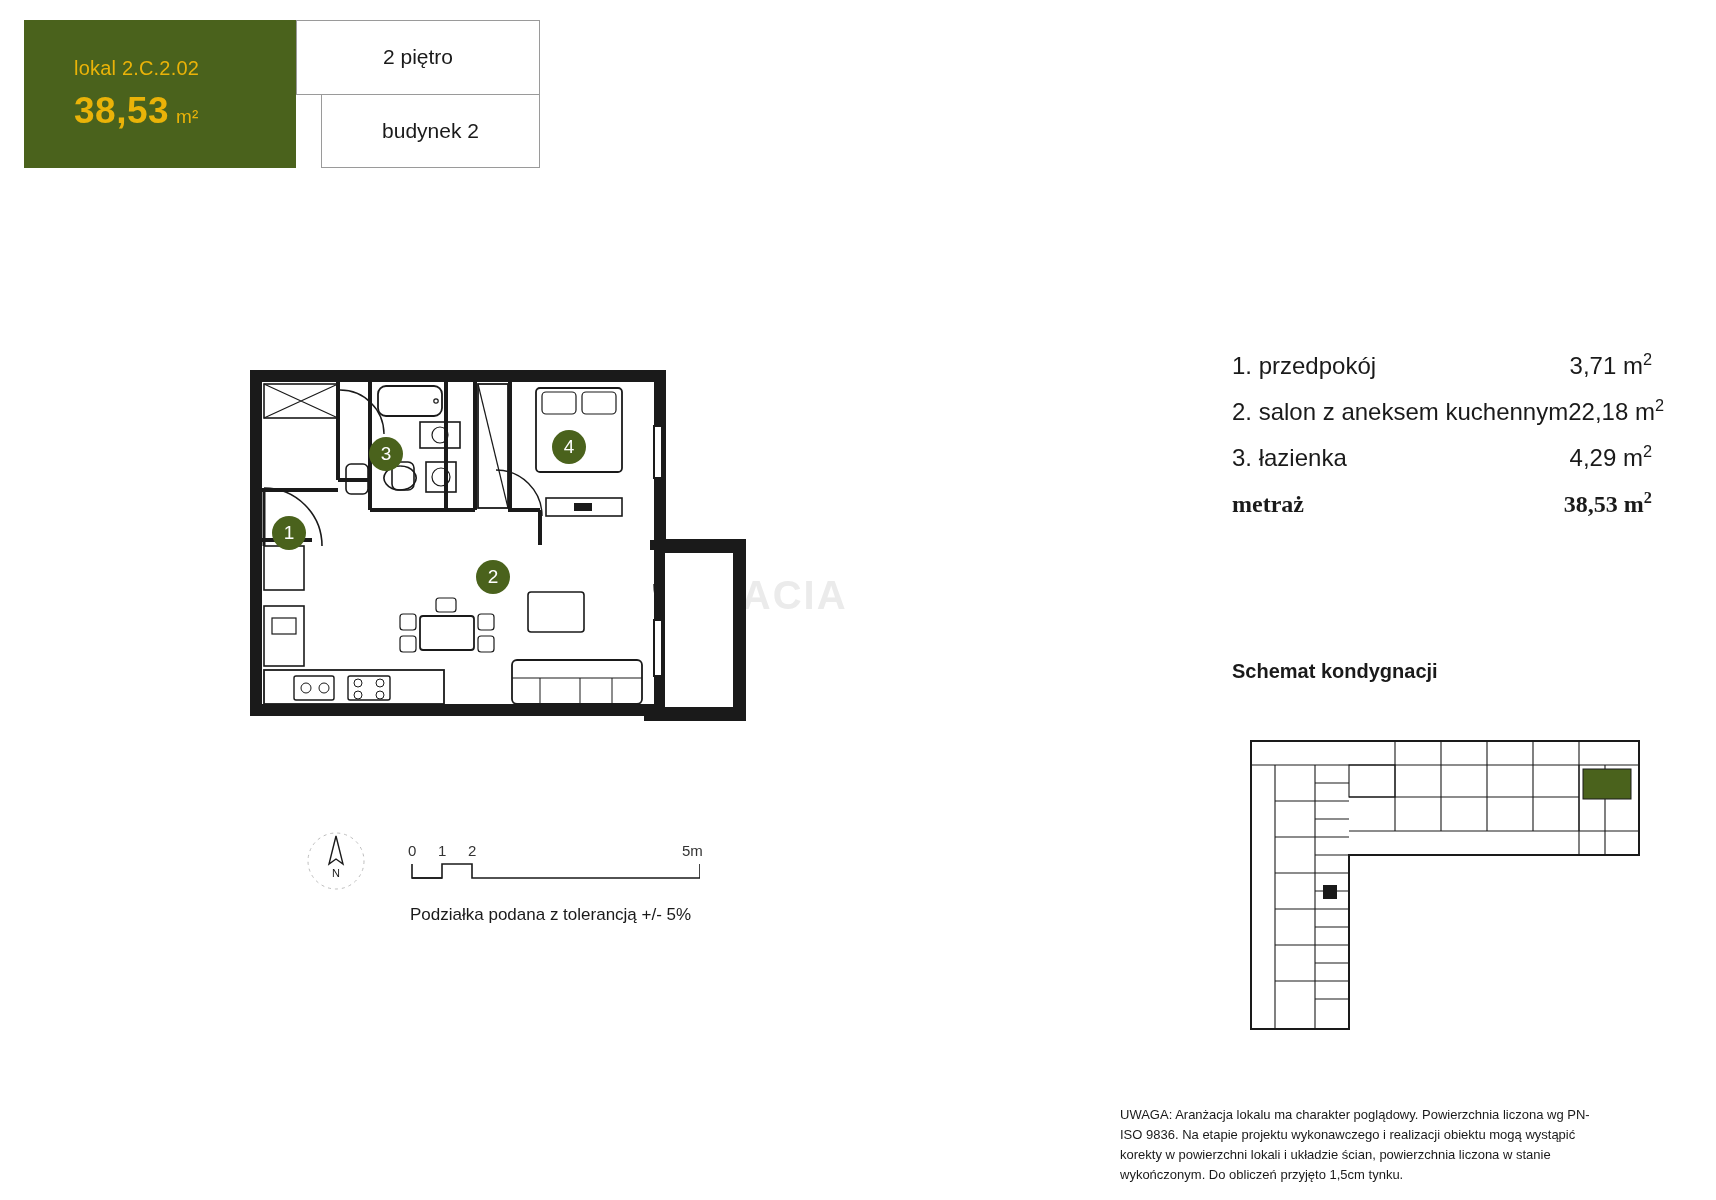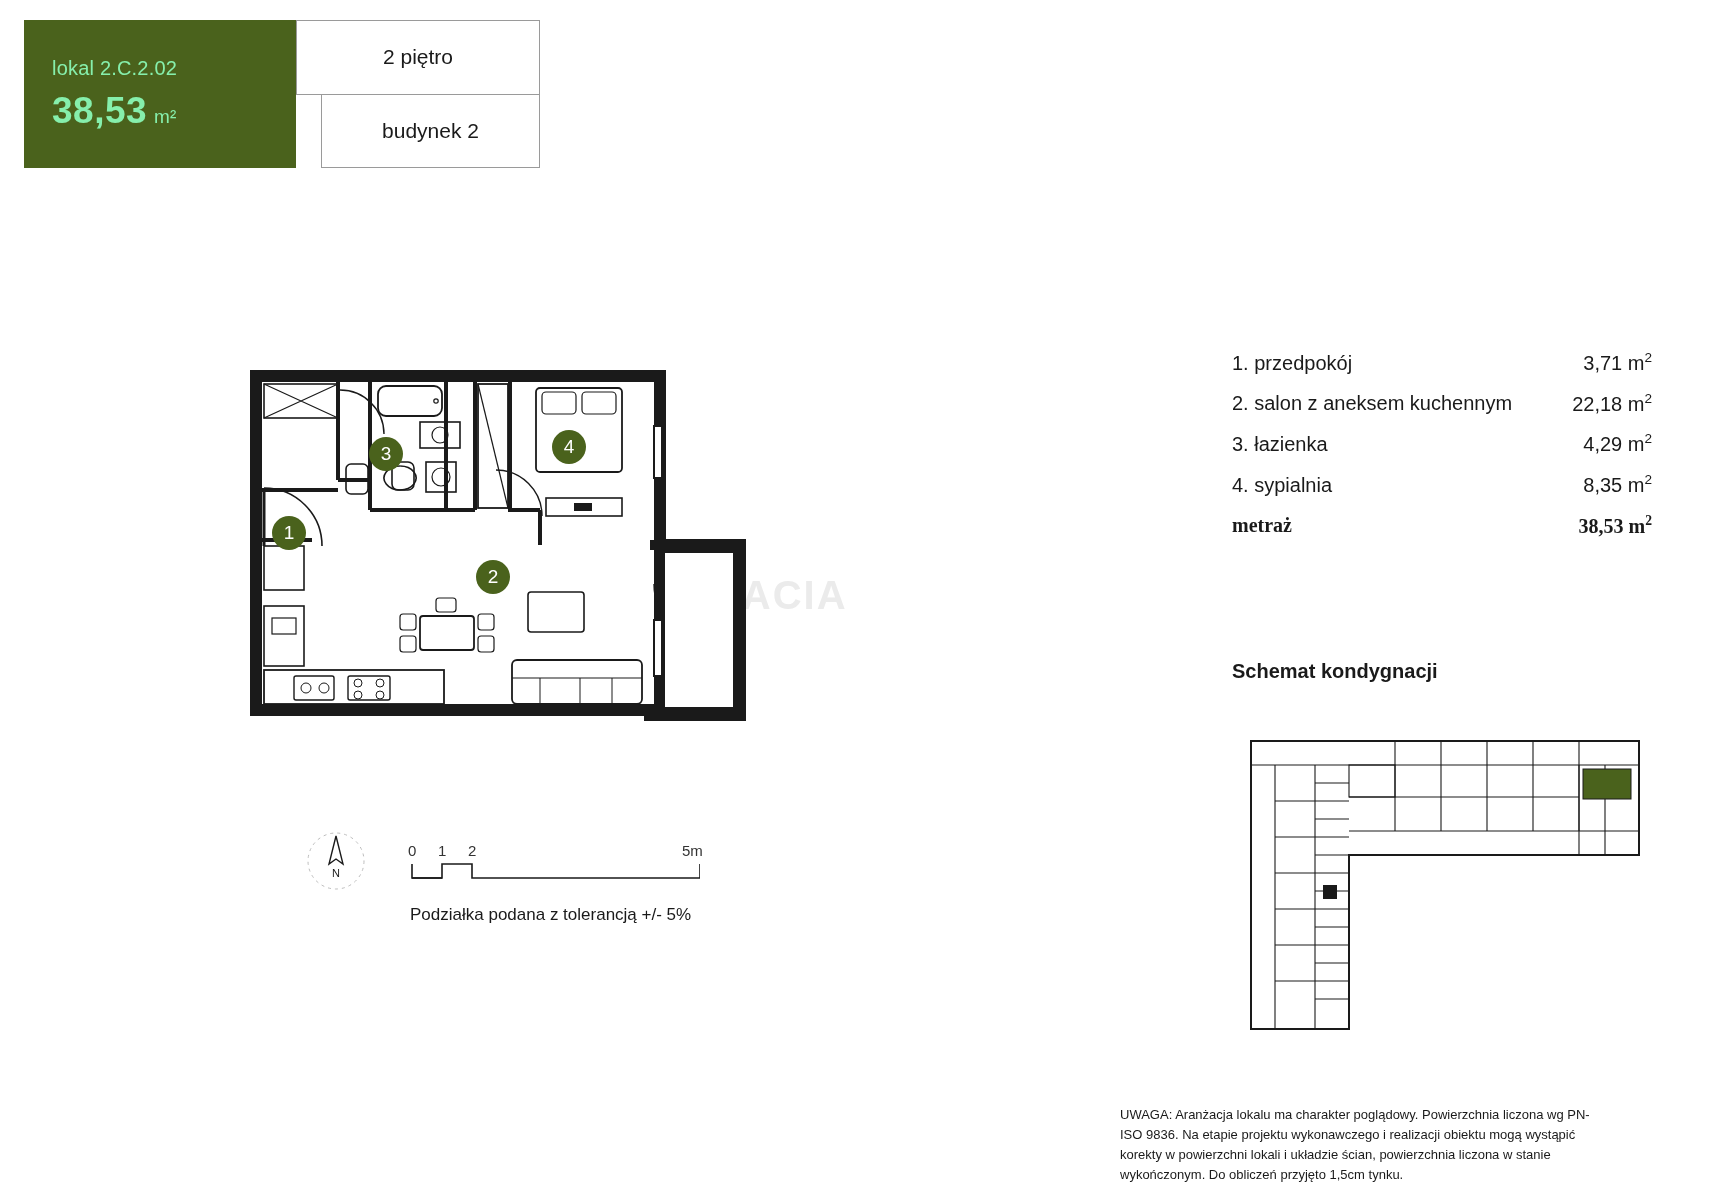--- a/index.html
+++ b/index.html
@@ -20,26 +20,26 @@
   #header-badge {
     position: absolute;
     left: 24px;
     top: 20px;
     display: flex;
     align-items: stretch;
     height: 148px;
   }
   #badge-green {
     background: #4a621c;
-    color: #86efac;
+    color: #eab308;
     width: 272px;
     display: flex;
     flex-direction: column;
     justify-content: center;
-    padding-left: 28px;
+    padding-left: 50px;
     box-sizing: border-box;
   }
   #badge-unit {
     font-size: 20px;
     letter-spacing: 0.2px;
     margin-bottom: 10px;
   }
   #badge-area-row {
     display: flex;
     align-items: baseline;
@@ -145,21 +145,21 @@
   #legend {
     position: absolute;
     left: 1232px;
     top: 350px;
     width: 420px;
   }
   .legend-row {
     display: flex;
     justify-content: space-between;
     align-items: baseline;
-    font-size: 20px;
+    font-size: 24px;
     margin-bottom: 16px;
     white-space: nowrap;
   }
   .legend-row .lbl { color: #1a1a1a; }
   .legend-row .val { color: #1a1a1a; }
   .legend-row.total { font-weight: bold; margin-top: 2px; font-family: Liberation Serif, serif; }
   .sup { font-size: 0.68em; vertical-align: super; }
 
   #floor-title {
     position: absolute;
@@ -331,24 +331,20 @@
     <span class="val"><span>3,71</span>&nbsp;<span>m</span><span class="sup">2</span></span>
   </div>
   <div class="legend-row">
     <span class="lbl">2. salon z aneksem kuchennym</span>
     <span class="val"><span>22,18</span>&nbsp;<span>m</span><span class="sup">2</span></span>
   </div>
   <div class="legend-row">
     <span class="lbl">3. łazienka</span>
     <span class="val"><span>4,29</span>&nbsp;<span>m</span><span class="sup">2</span></span>
   </div>
-  <div class="legend-row">
-    <span class="lbl">4. sypialnia</span>
-    <span class="val"><span>8,35</span>&nbsp;<span>m</span><span class="sup">2</span></span>
-  </div>
   <div class="legend-row total">
     <span class="lbl">metraż</span>
     <span class="val"><span>38,53</span>&nbsp;<span>m</span><span class="sup">2</span></span>
   </div>
 </div>
 
 <div id="floor-title">Schemat kondygnacji</div>
 
 <div id="floor-scheme">
   <svg width="400" height="300" viewBox="0 0 400 300">

